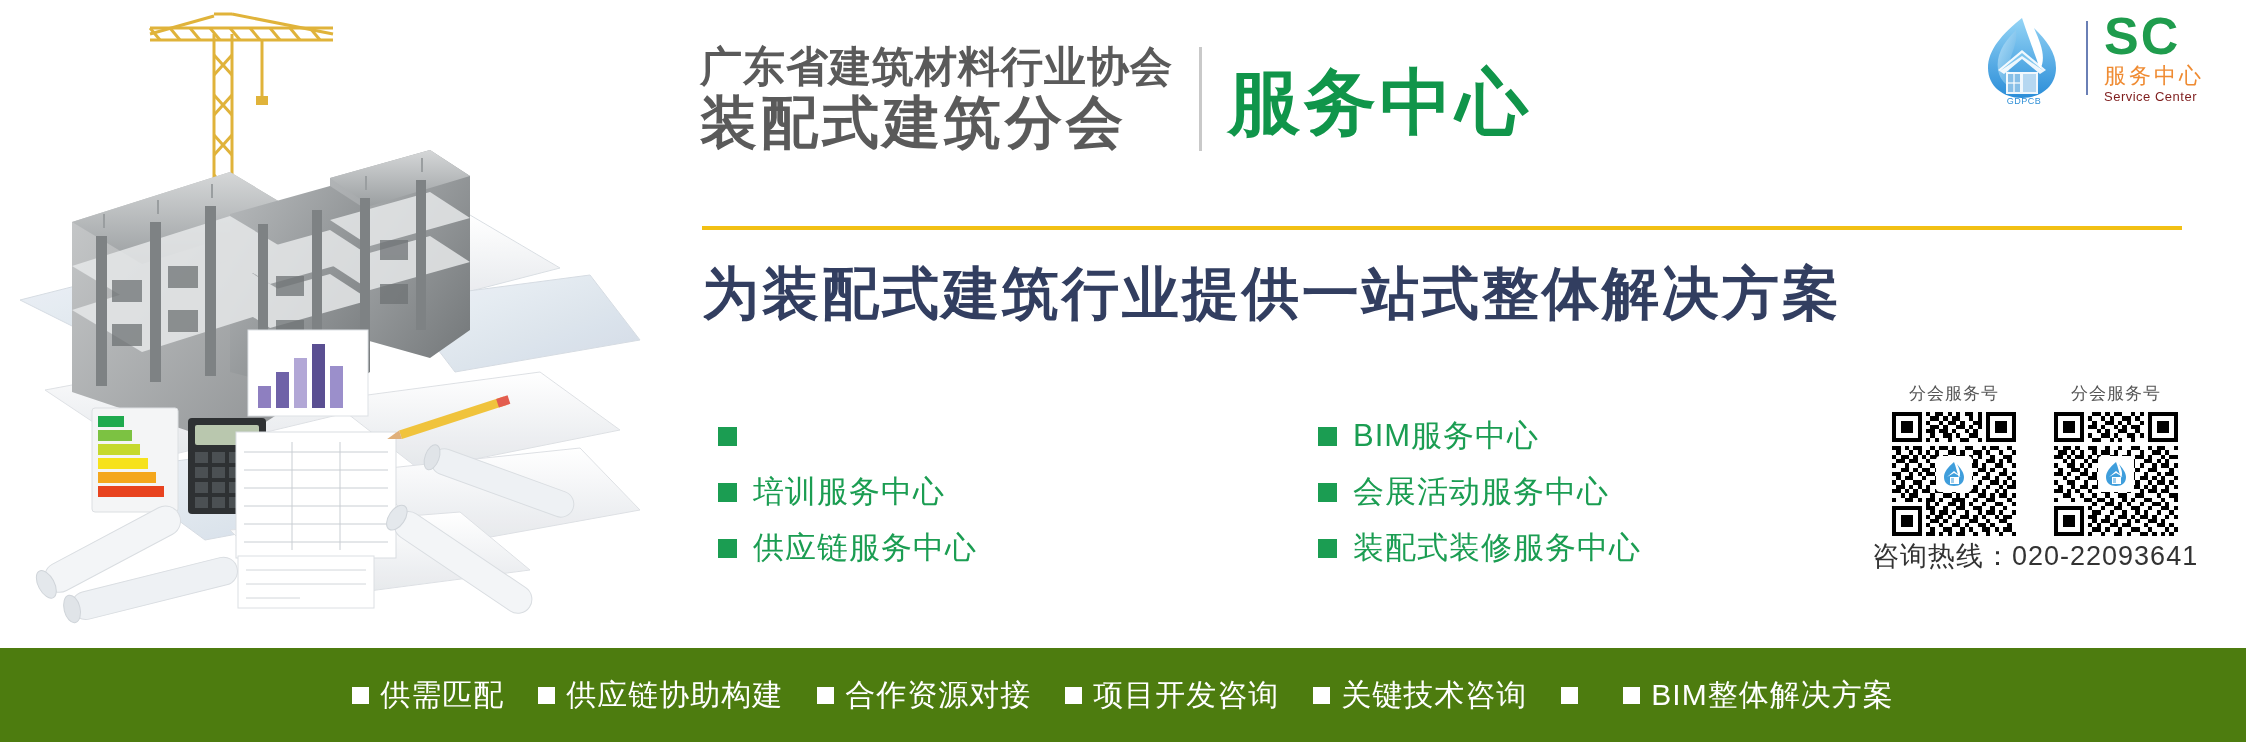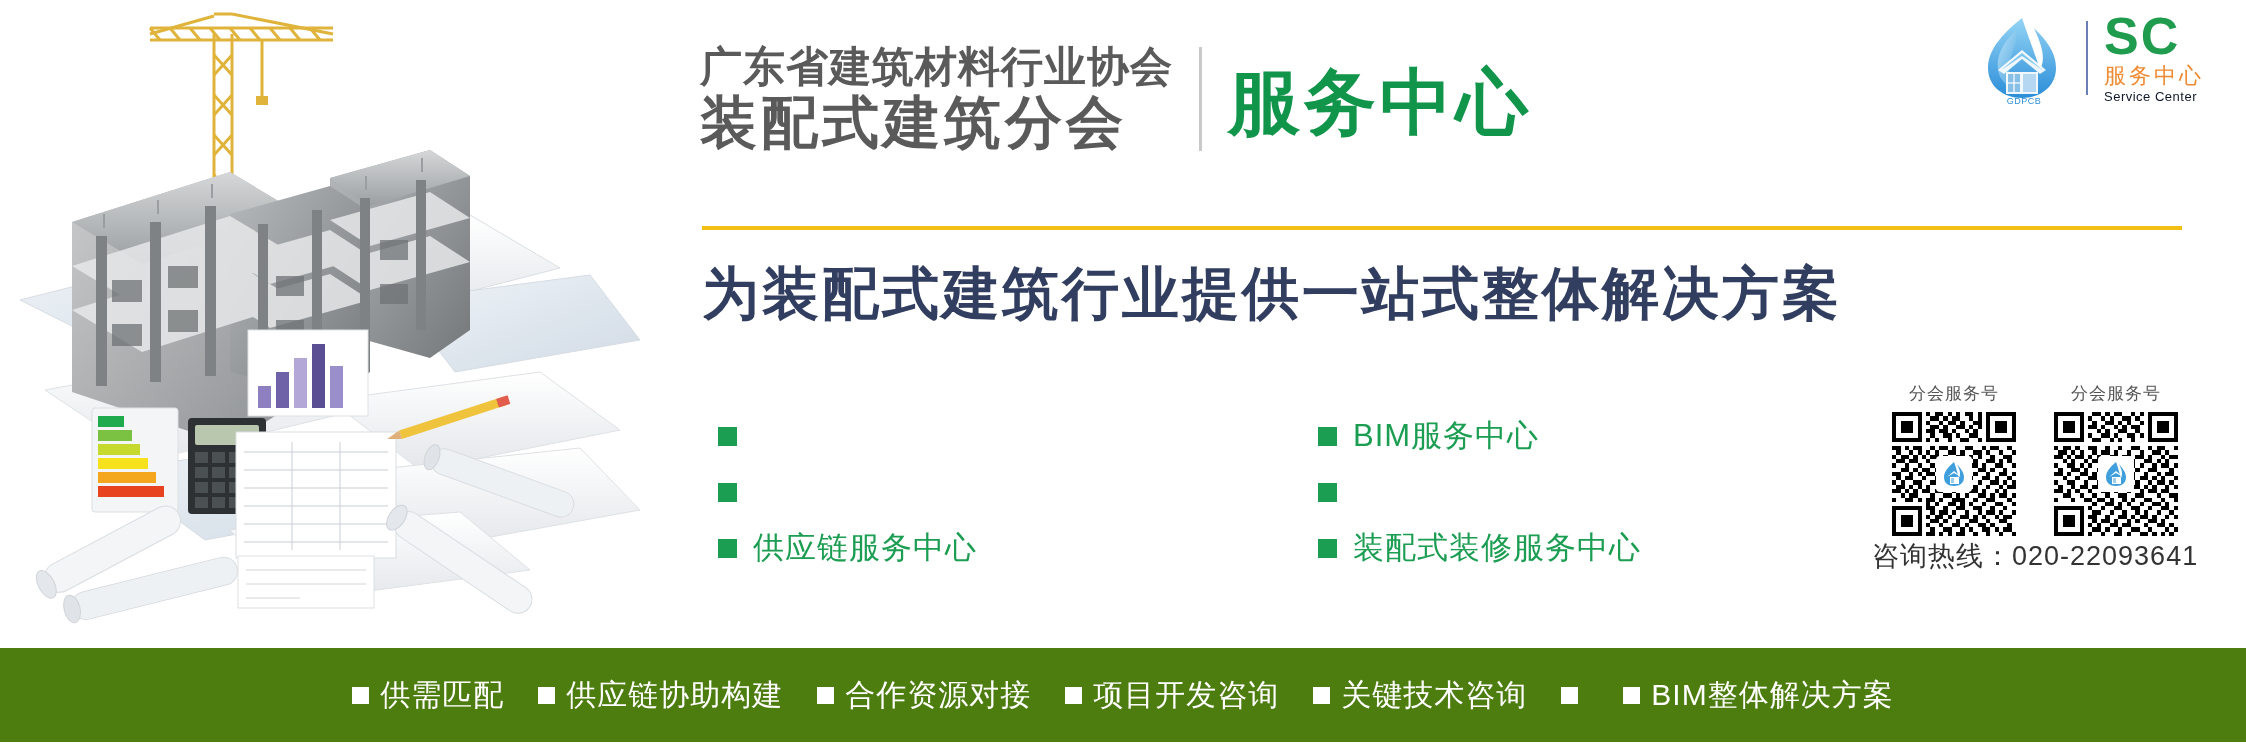--- a/index.html
+++ b/index.html
@@ -99,21 +99,21 @@
   #logo-text { display: flex; flex-direction: column; align-items: flex-start; }
   .logo-sc {
     font-size: 52px; font-weight: bold; color: #1f9c4d;
     letter-spacing: 2px; line-height: 0.95;
   }
   .logo-cn {
     font-size: 22px; color: #ef8b32; letter-spacing: 3px;
     line-height: 1.15; margin-top: 2px;
   }
   .logo-en {
-    font-size: 13px; color: #0f172a; letter-spacing: 0.5px;
+    font-size: 13px; color: #7f1d1d; letter-spacing: 0.5px;
     line-height: 1.2;
   }
   .logo-gdpcb {
     position: absolute; left: 0; bottom: -2px; width: 104px;
     text-align: center; font-size: 9px; color: #2f8fd6;
     letter-spacing: 0.5px;
   }
 
   
   #qr-block {
@@ -387,23 +387,25 @@
   <div id="service-list">
     <div class="svc-item">
       <span class="svc-bullet"></span>
     </div>
     <div class="svc-item">
       <span class="svc-bullet"></span>
       <span class="svc-label">BIM服务中心</span>
     </div>
     <div class="svc-item">
       <span class="svc-bullet"></span>
+      <span class="svc-label">培训服务中心</span>
     </div>
     <div class="svc-item">
       <span class="svc-bullet"></span>
+      <span class="svc-label">会展活动服务中心</span>
     </div>
     <div class="svc-item">
       <span class="svc-bullet"></span>
       <span class="svc-label">供应链服务中心</span>
     </div>
     <div class="svc-item">
       <span class="svc-bullet"></span>
       <span class="svc-label">装配式装修服务中心</span>
     </div>
   </div>

